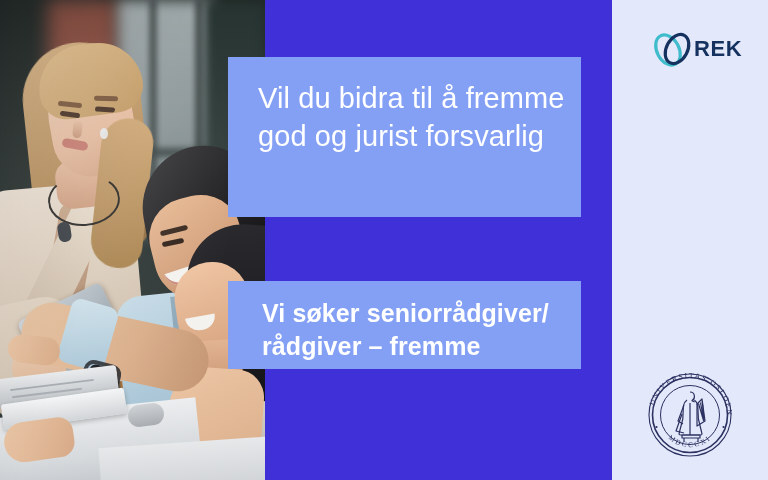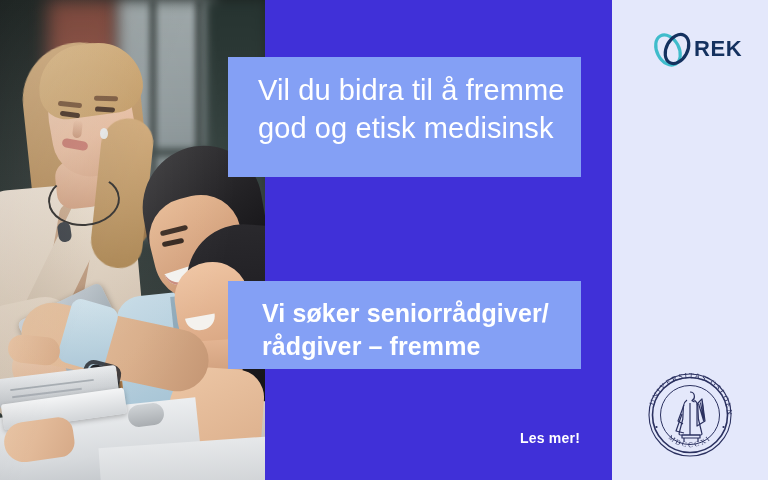--- a/index.html
+++ b/index.html
@@ -337,22 +337,22 @@
       linear-gradient(110deg, rgba(0,0,0,.10) 0%, rgba(0,0,0,0) 45%);
   }
 
   
   .text-box {
     position:absolute;
     background:#84a0f5;
   }
   .box-headline {
     left:228px; top:57px;
-    width:353px; height:120px;
-    padding:14px 26px 0 30px;
+    width:353px; height:160px;
+    padding:22px 26px 0 30px;
   }
   .box-headline .line {
     color:#ffffff;
     font-size:29px;
     line-height:38px;
     font-weight:400;
     letter-spacing:.1px;
     white-space:nowrap;
   }
   .box-job {
@@ -474,29 +474,28 @@
     <div class="ph-layer laptop-line2"></div>
     <div class="ph-layer laptop-base"></div>
     <div class="ph-layer mouse"></div>
     <div class="ph-layer hand2"></div>
 
     <div class="ph-layer photo-shade"></div>
   </div>
 
   <div class="text-box box-headline">
     <div class="line">Vil du bidra til å fremme</div>
-    <div class="line">god og etisk medisinsk</div>
+    <div class="line">god og jurist forsvarlig</div>
   </div>
 
   <div class="text-box box-job">
     <div class="line">Vi søker seniorrådgiver/</div>
     <div class="line">rådgiver – fremme</div>
   </div>
 
-  <div class="cta">Les mer!</div>
 
   <div class="rek-logo">
     <svg class="rek-mark" viewBox="0 0 44 44">
       <ellipse cx="18" cy="22" rx="11" ry="16" transform="rotate(-28 18 22)" fill="none" stroke="#3FBCCB" stroke-width="3.2"></ellipse>
       <ellipse cx="27" cy="21" rx="10.5" ry="15.5" transform="rotate(28 27 21)" fill="none" stroke="#14315F" stroke-width="3.2"></ellipse>
     </svg>
     <div class="rek-word">REK</div>
   </div>
 
   <svg class="uio-seal" viewBox="0 0 100 100">

